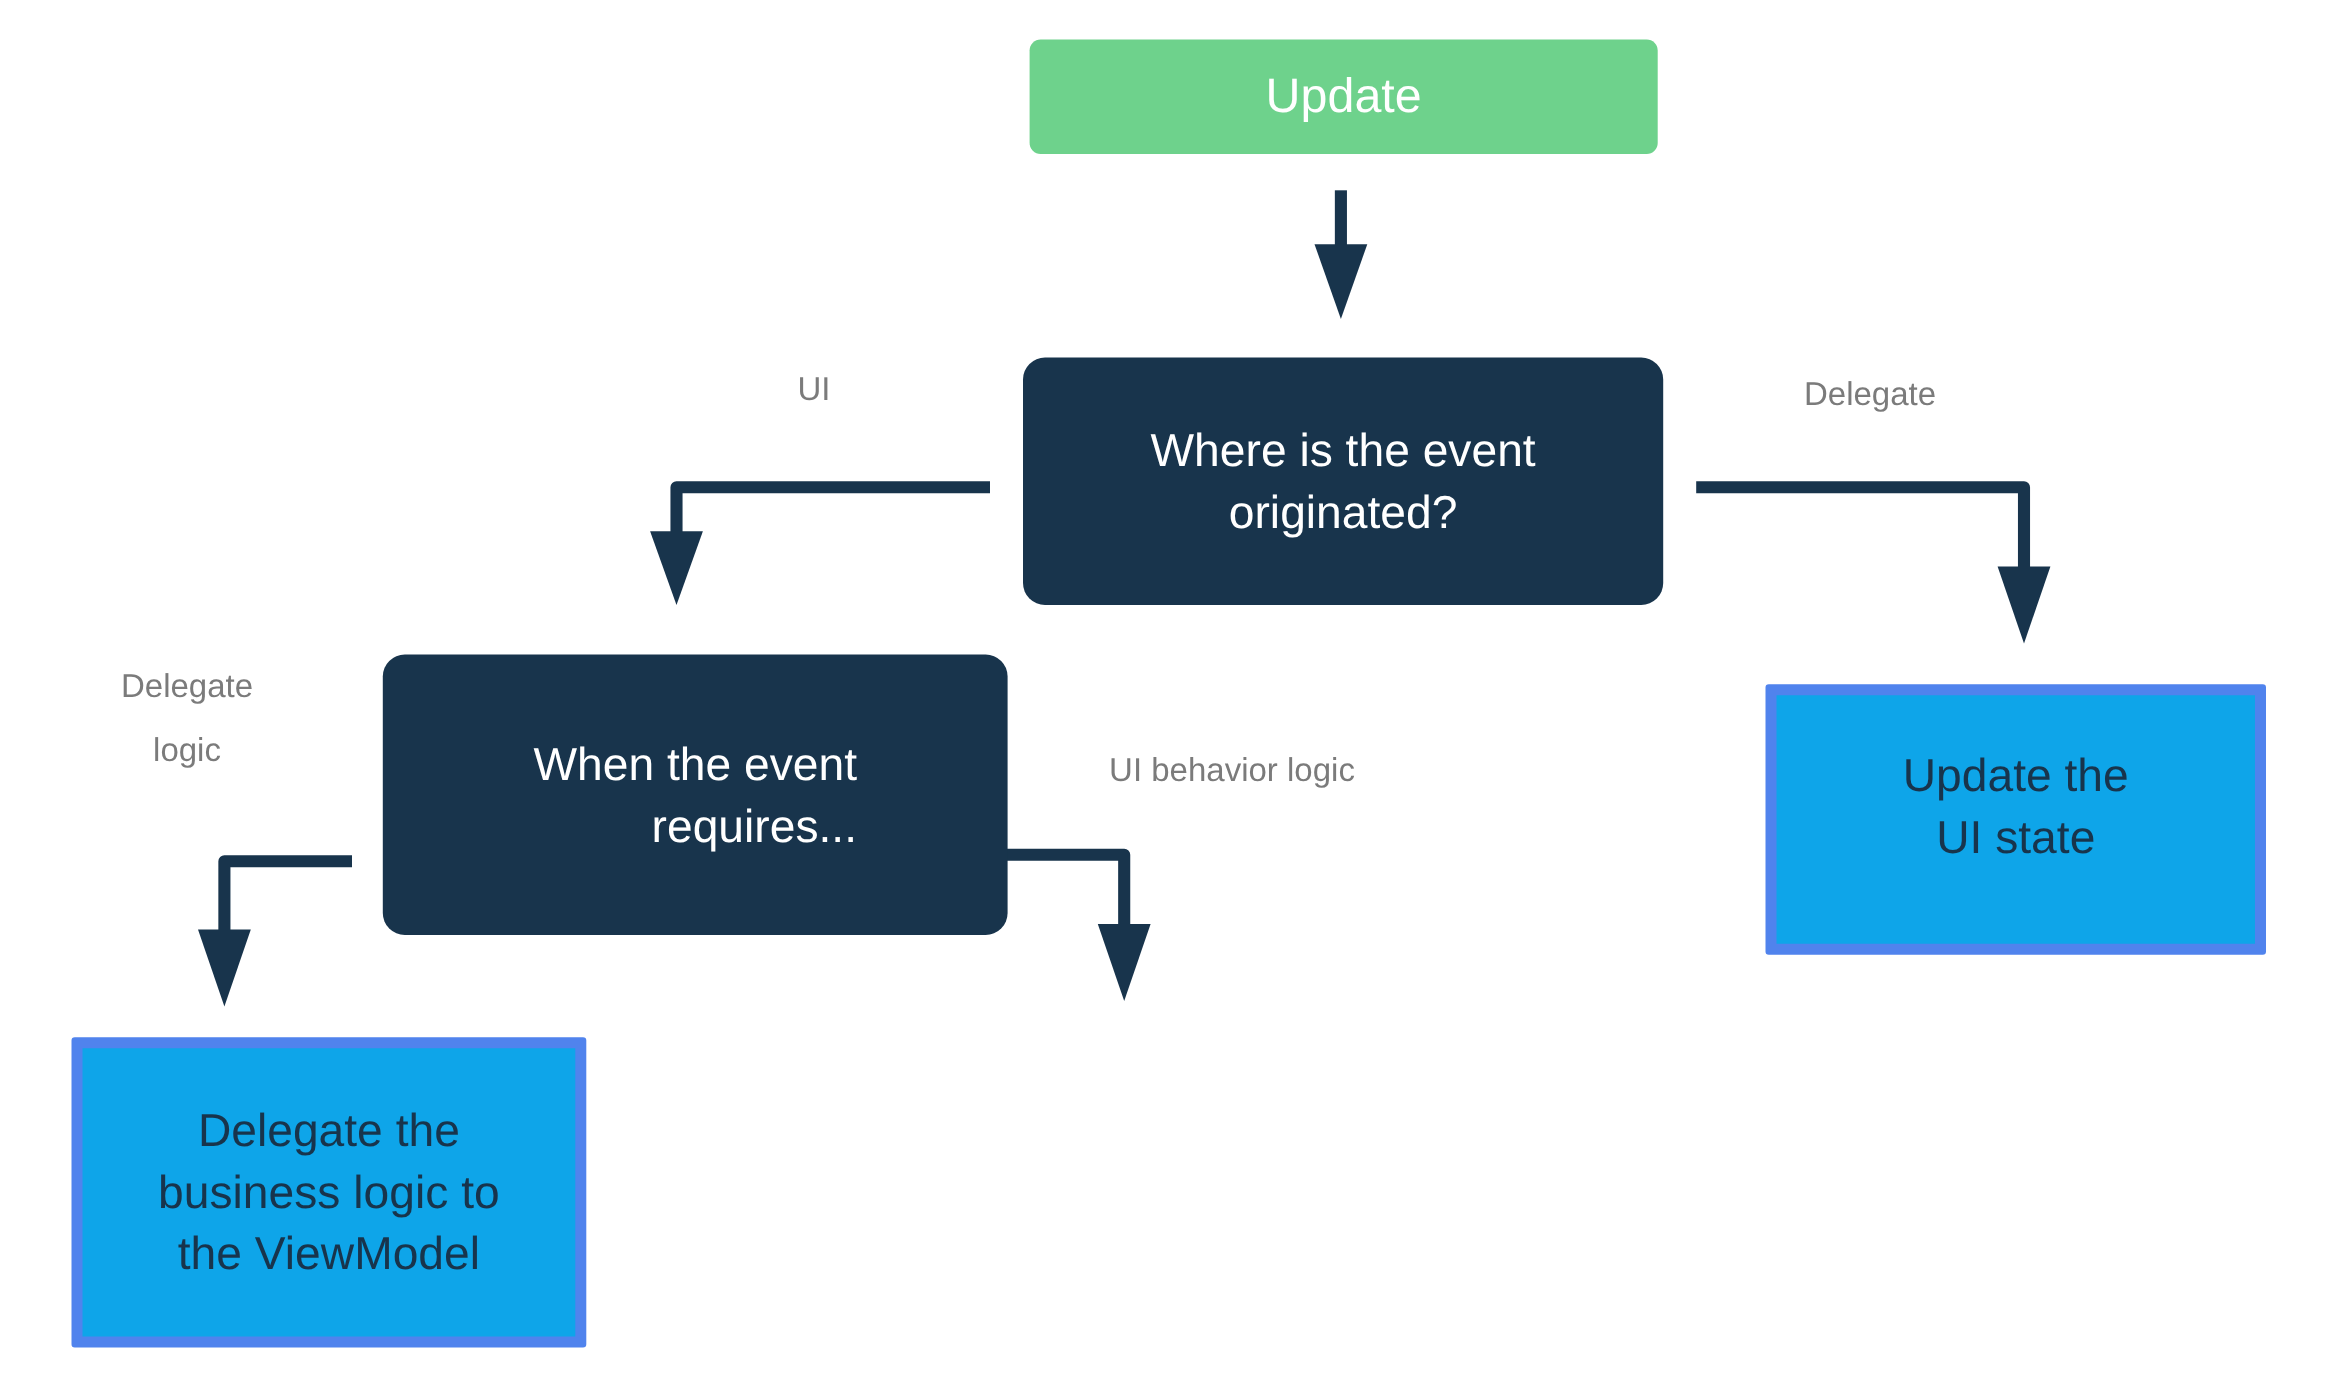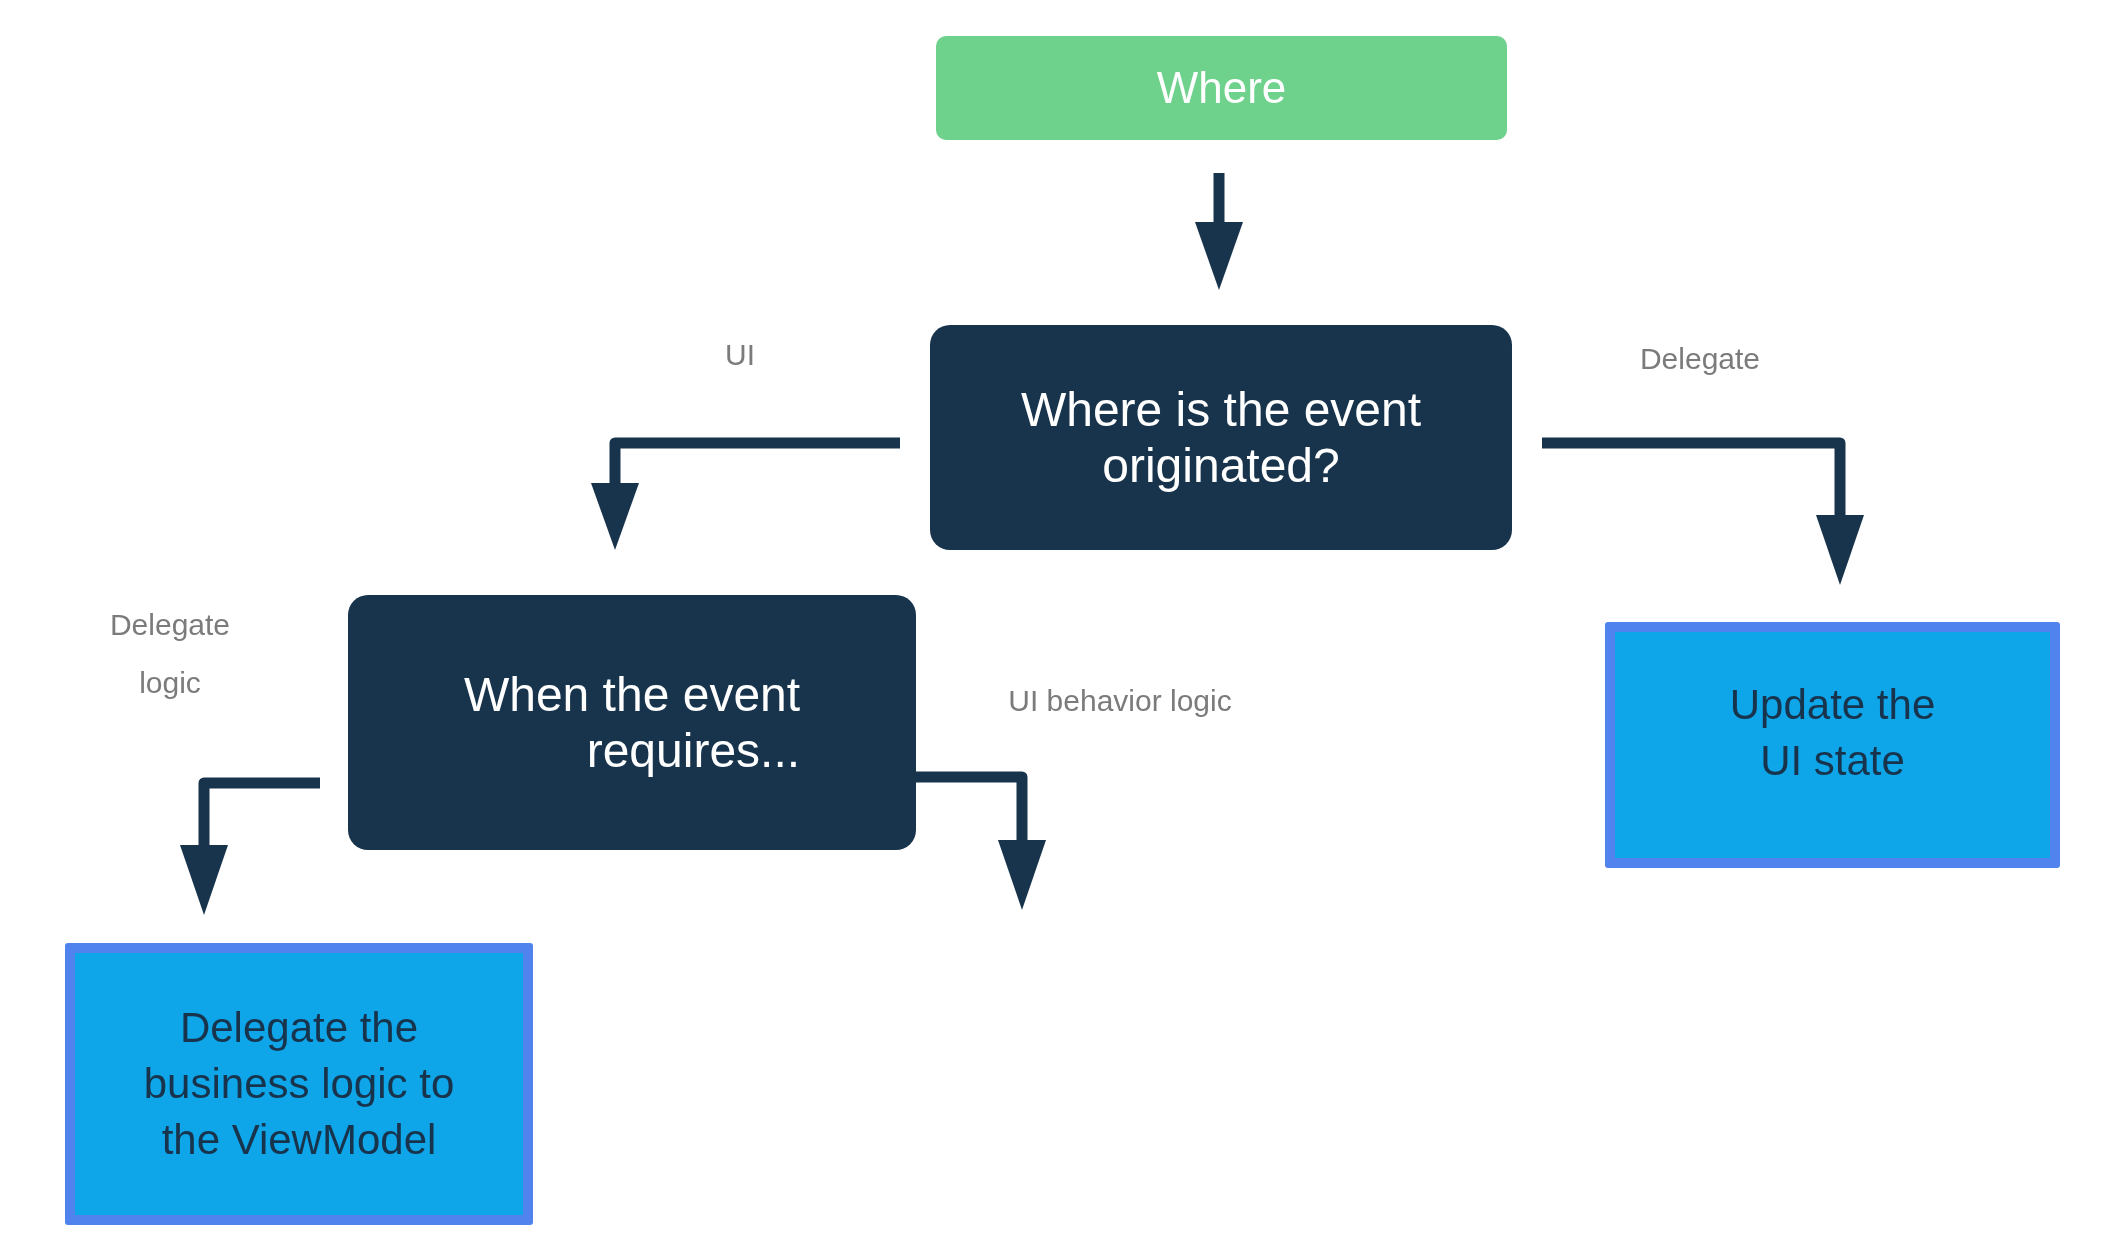--- a/index.html
+++ b/index.html
@@ -42,21 +42,21 @@
     display:flex;
     align-items:center;
     justify-content:center;
     text-align:center;
     white-space:pre-line;
   }
   .node.process{
     background:var(--navy);
     color:#ffffff;
     border-radius:20px;
-    font-size:48px;
+    font-size:42px;
     line-height:56px;
   }
   .node.terminal{
     background:var(--green);
     color:#ffffff;
     border-radius:10px;
     font-size:44px;
   }
   .node.outcome{
     background:#0ea5e9;
@@ -106,21 +106,21 @@
     <g>
       <path class="edge" d="M 320 783 L 204 783 L 204 850"></path>
       <path class="head" d="M 180 845 L 228 845 L 204 915 Z"></path>
     </g>
     <g>
       <path class="edge" d="M 913 777 L 1022 777 L 1022 845"></path>
       <path class="head" d="M 998 840 L 1046 840 L 1022 910 Z"></path>
     </g>
   </svg>
 
-  <div class="node terminal" id="node-start">Where</div>
+  <div class="node terminal" id="node-start">Update</div>
 
   <div class="node process" id="node-question">Where is the event
 originated?</div>
 
   <div class="node process" id="node-when">When the event
 requires...</div>
 
   <div class="node outcome" id="node-delegate">Delegate the
 business logic to
 the ViewModel</div>

